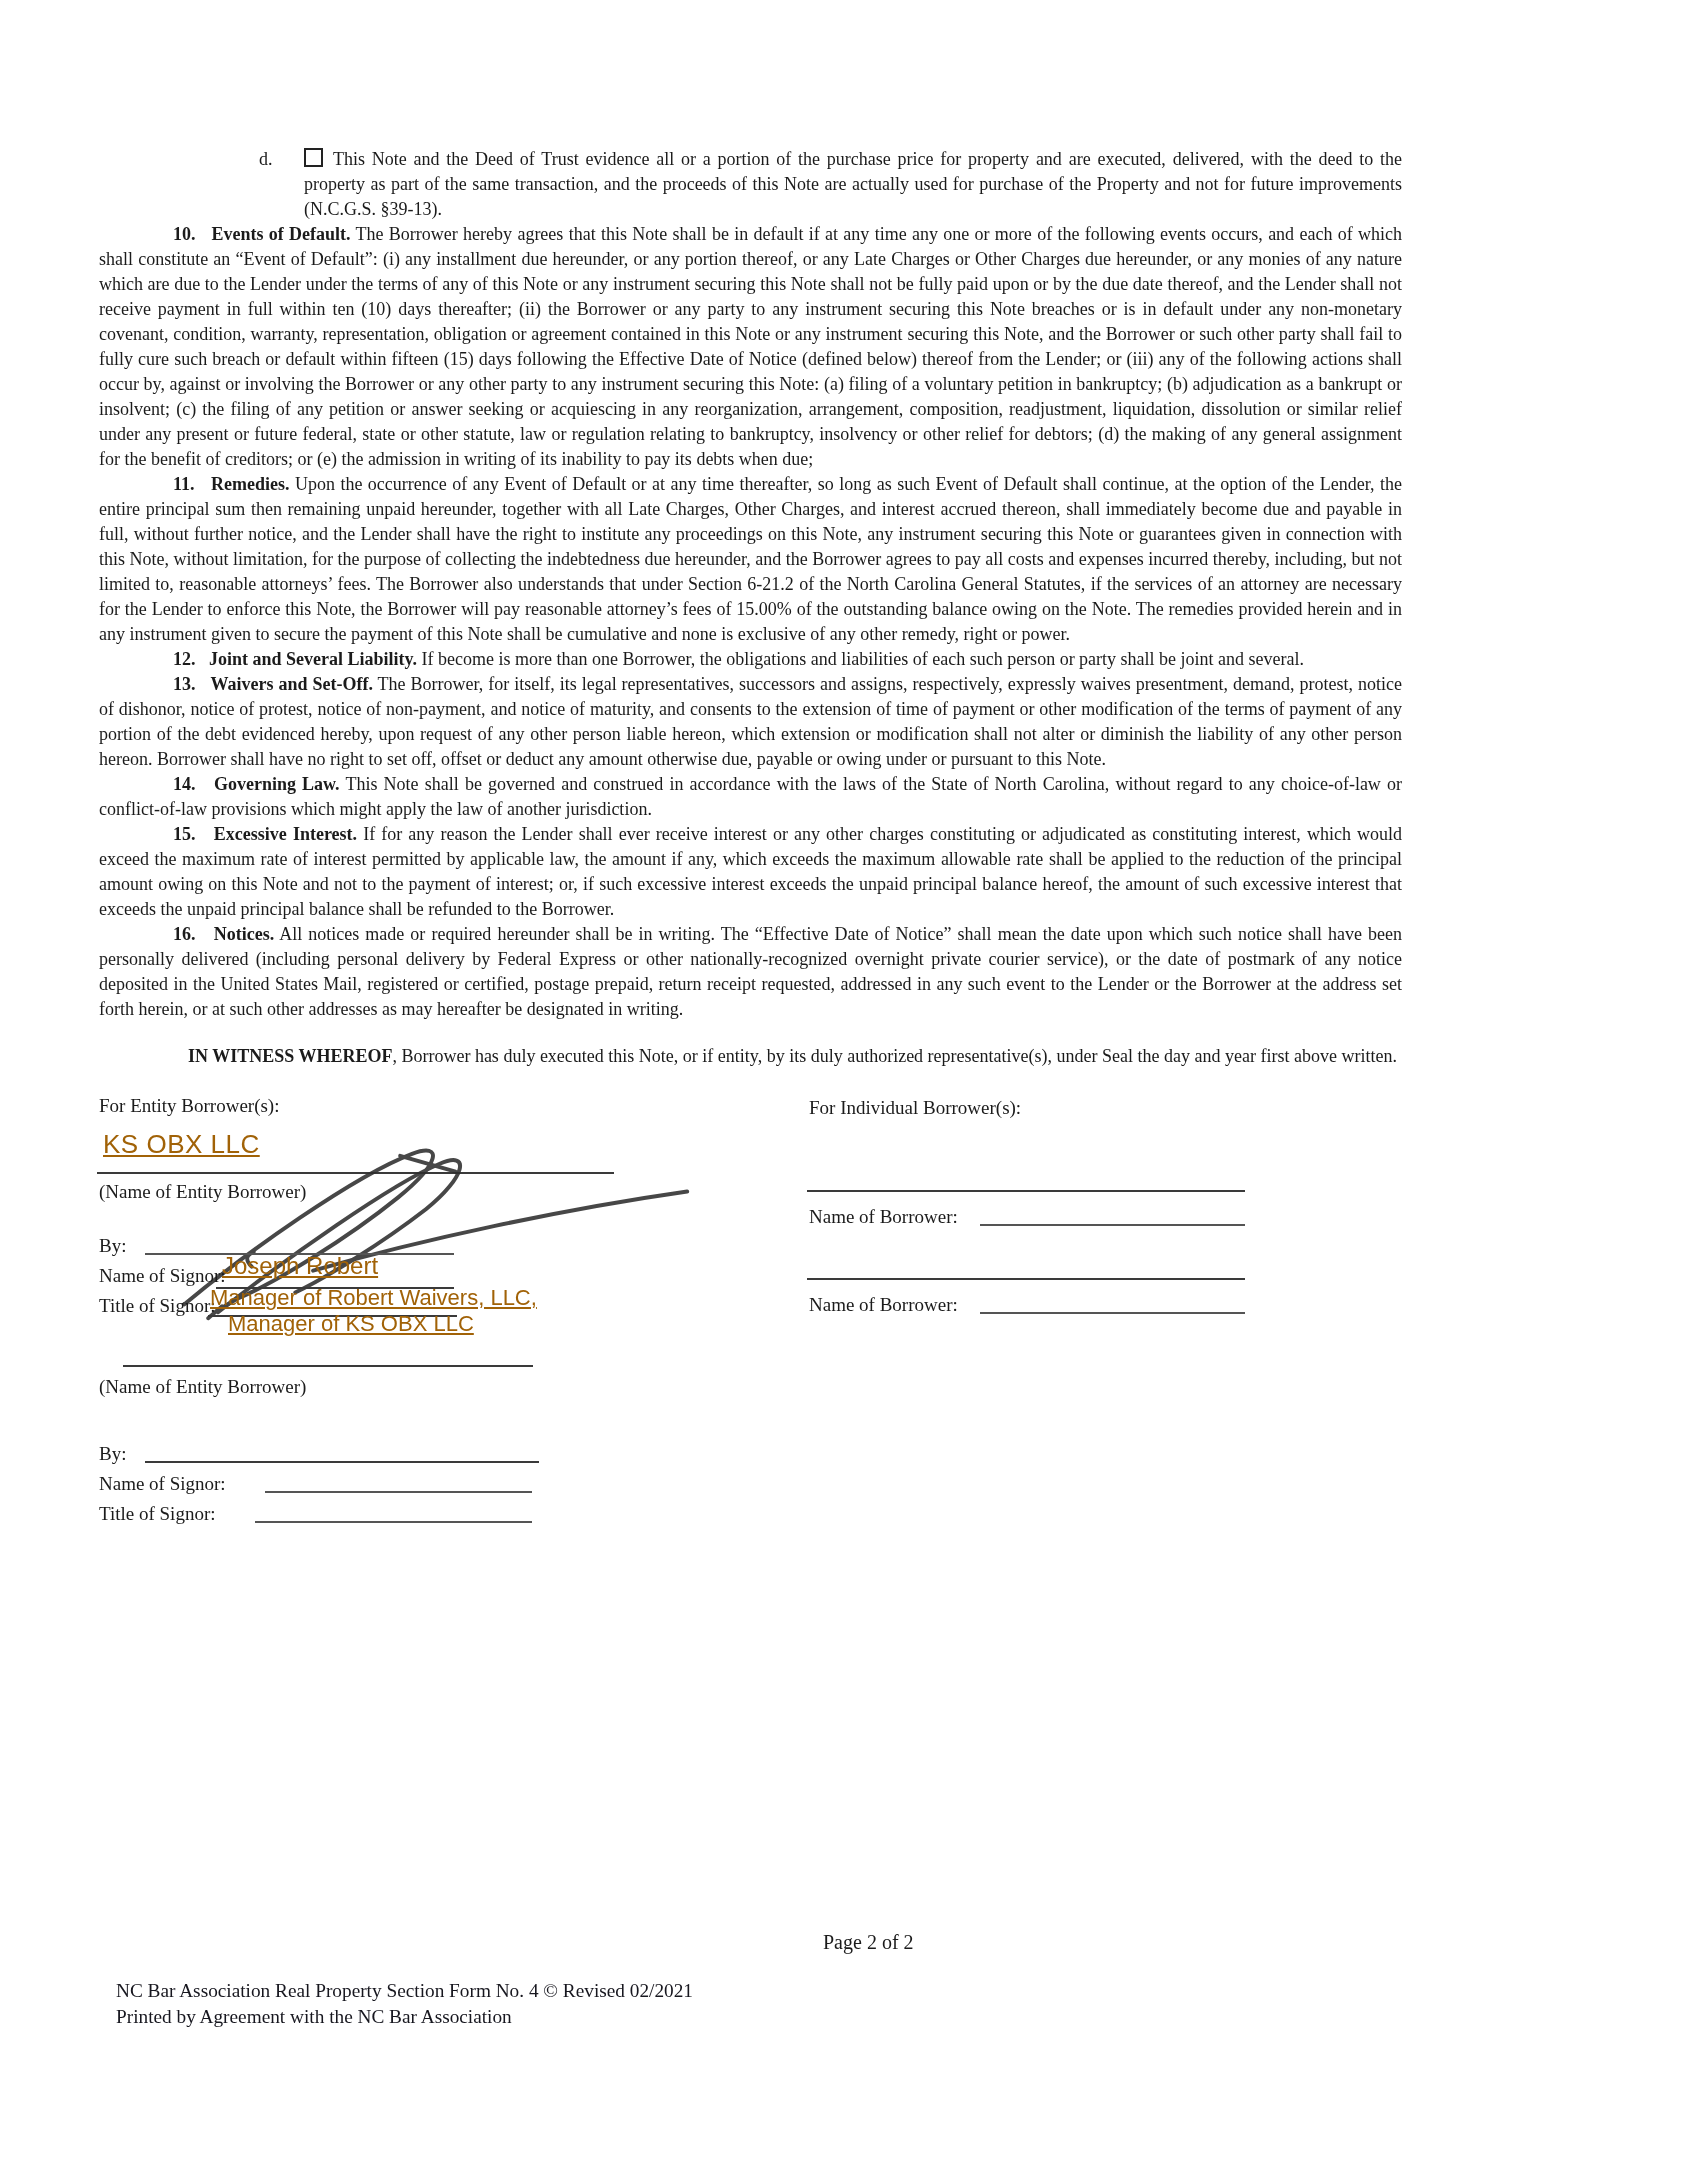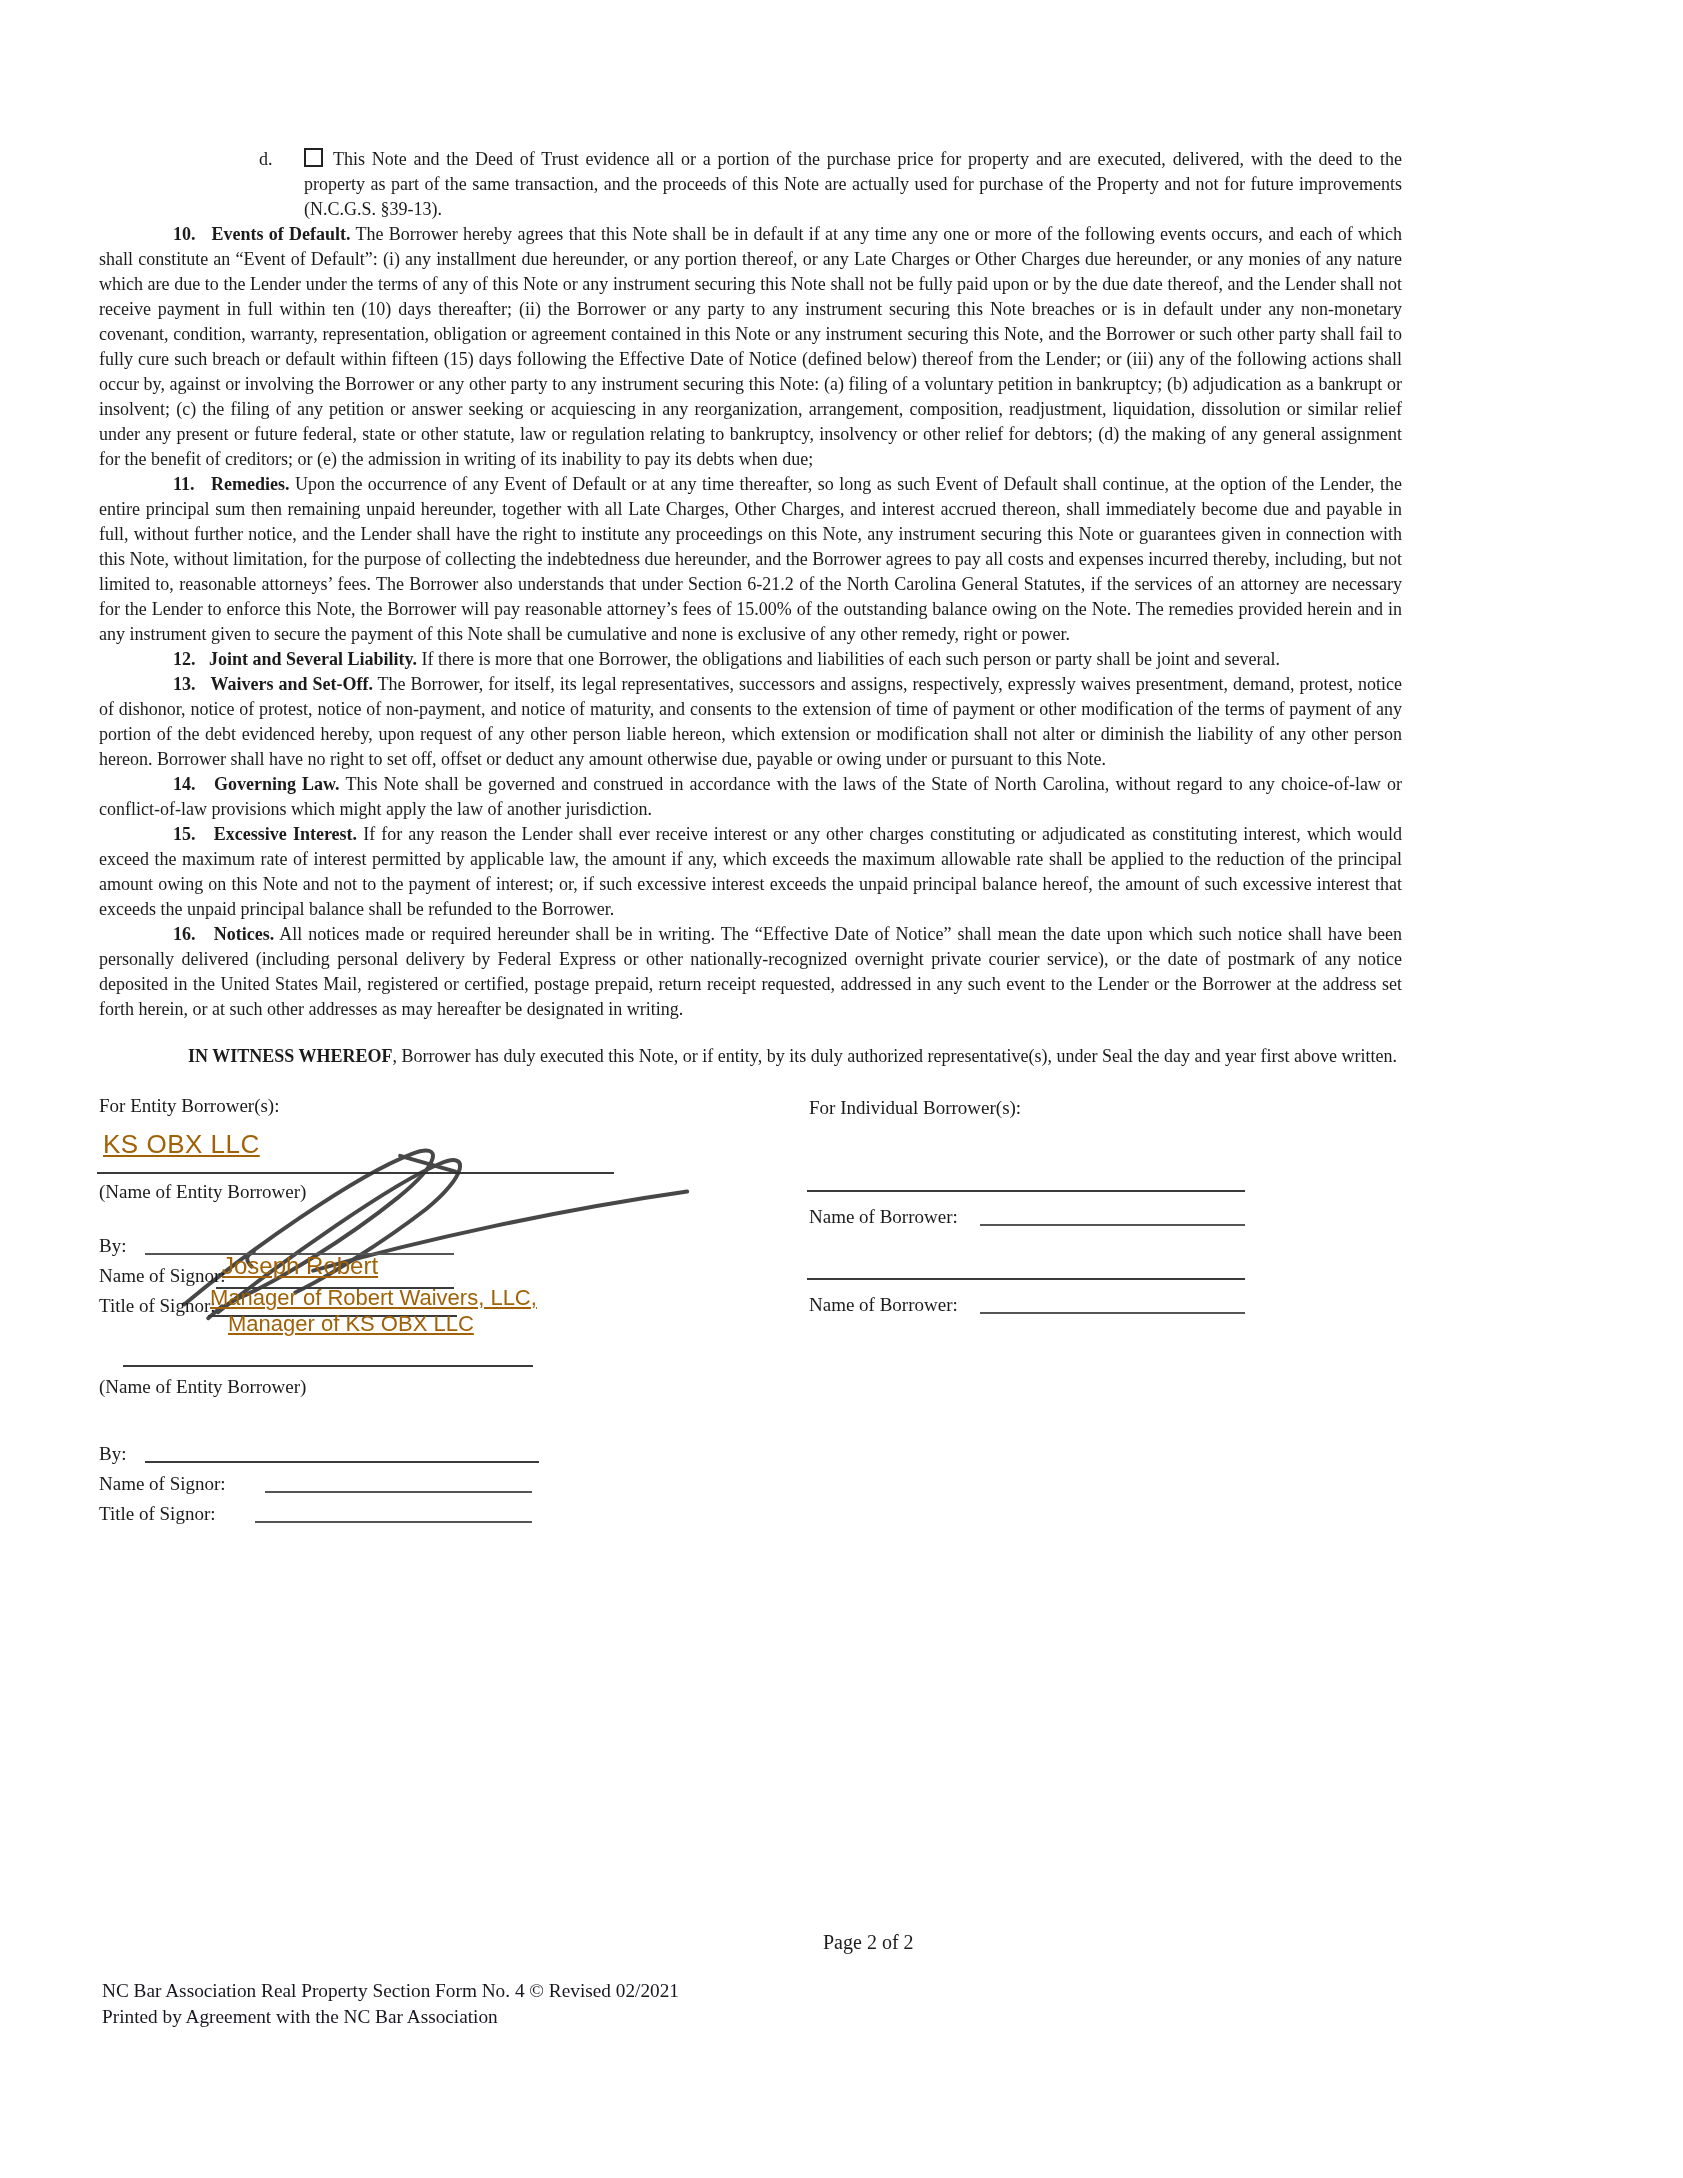--- a/index.html
+++ b/index.html
@@ -26,21 +26,21 @@
   .sig-region{position:relative; height:470px; margin-top:10px; text-align:left;}
   .sig-region .lbl{position:absolute; font-size:19px; white-space:nowrap;}
   .fill-sans{font-family:"Liberation Sans", sans-serif; color:#a16207; white-space:nowrap;text-decoration:underline;}
   .entity-name{position:absolute; font-size:26px; letter-spacing:0.5px;}
   .fill-val{position:absolute; font-size:22px;}
   .hline{position:absolute; height:2px; background:#3a3a3a;}
   .hline.thin{height:1.6px; background:#555;}
   .sig-svg{position:absolute; left:28px; top:57px; width:578px; height:202px;}
 
   .page-number{position:absolute; left:779px; top:1931px; font-size:20px;margin-left:44px;}
-  .footer-line{position:absolute; left:102px; font-size:19.3px; color:#17171f; white-space:nowrap;}
+  .footer-line{position:absolute; left:116px; font-size:19.3px; color:#17171f; white-space:nowrap;}
   .footer-1{top:1980px;}
   .footer-2{top:2006px;}
 </style>
 </head>
 <body>
 
 <div class="page">
 
   <div class="content">
 
@@ -56,21 +56,21 @@
 
     <p class="sec">
       <span class="b">11.</span>&nbsp;&nbsp;
       <span class="b">Remedies.</span>
       <span>Upon the occurrence of any Event of Default or at any time thereafter, so long as such Event of Default shall continue, at the option of the Lender, the entire principal sum then remaining unpaid hereunder, together with all Late Charges, Other Charges, and interest accrued thereon, shall immediately become due and payable in full, without further notice, and the Lender shall have the right to institute any proceedings on this Note, any instrument securing this Note or guarantees given in connection with this Note, without limitation, for the purpose of collecting the indebtedness due hereunder, and the Borrower agrees to pay all costs and expenses incurred thereby, including, but not limited to, reasonable attorneys’ fees. The Borrower also understands that under Section 6-21.2 of the North Carolina General Statutes, if the services of an attorney are necessary for the Lender to enforce this Note, the Borrower will pay reasonable attorney’s fees of 15.00% of the outstanding balance owing on the Note. The remedies provided herein and in any instrument given to secure the payment of this Note shall be cumulative and none is exclusive of any other remedy, right or power.</span>
     </p>
 
     <p class="sec">
       <span class="b">12.</span>&nbsp;&nbsp;
       <span class="b">Joint and Several Liability.</span>
-      <span>If there is more that one Borrower, the obligations and liabilities of each such person or party shall be joint and several.</span>
+      <span>If become is more than one Borrower, the obligations and liabilities of each such person or party shall be joint and several.</span>
     </p>
 
     <p class="sec">
       <span class="b">13.</span>&nbsp;&nbsp;
       <span class="b">Waivers and Set-Off.</span>
       <span>The Borrower, for itself, its legal representatives, successors and assigns, respectively, expressly waives presentment, demand, protest, notice of dishonor, notice of protest, notice of non-payment, and notice of maturity, and consents to the extension of time of payment or other modification of the terms of payment of any portion of the debt evidenced hereby, upon request of any other person liable hereon, which extension or modification shall not alter or diminish the liability of any other person hereon. Borrower shall have no right to set off, offset or deduct any amount otherwise due, payable or owing under or pursuant to this Note.</span>
     </p>
 
     <p class="sec">
       <span class="b">14.</span>&nbsp;&nbsp;

